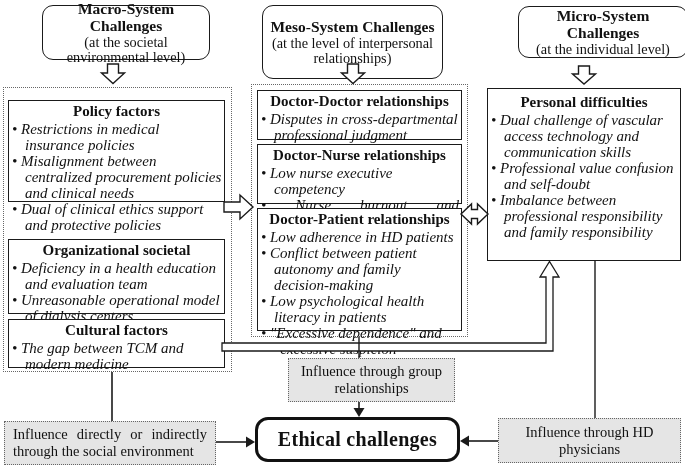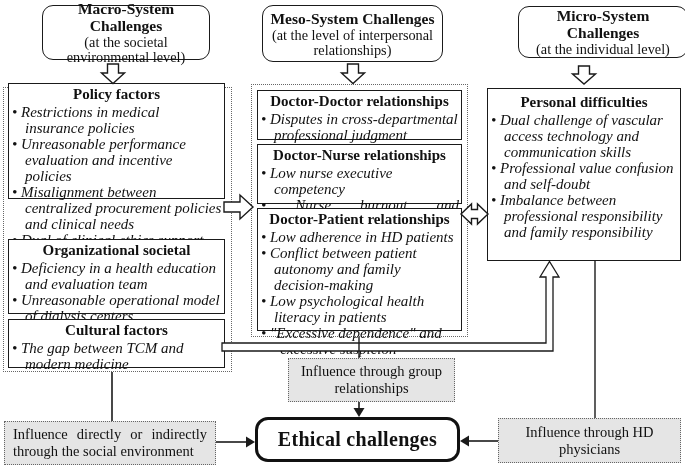--- a/index.html
+++ b/index.html
@@ -27,36 +27,35 @@
 </style>
 </head>
 <body>
 
 <div class="canvas">
 
   <div class="box rounded" style="left:42px;top:5px;width:168px;height:55px;">
     <div class="t">Macro-System Challenges</div>
     <div class="s">(at the societal environmental level)</div>
   </div>
-  <div class="box rounded" style="left:262px;top:5px;width:181px;height:57px;">
+  <div class="box rounded" style="left:262px;top:5px;width:181px;height:74px;">
     <div class="t">Meso-System Challenges</div>
     <div class="s">(at the level of interpersonal relationships)</div>
   </div>
   <div class="box rounded" style="left:518px;top:6px;width:170px;height:52px;">
     <div class="t">Micro-System Challenges</div>
     <div class="s">(at the individual level)</div>
   </div>
 
   <div class="box dotted" style="left:3px;top:87px;width:229px;height:285px;"></div>
 
-  <div class="box solid" style="left:8px;top:83px;width:217px;height:116px;">
+  <div class="box solid" style="left:8px;top:100px;width:217px;height:102px;">
     <div class="ftitle">Policy factors</div>
     <ul class="fl">
       <li>Restrictions in medical insurance policies</li>
-      <li>Unreasonable performance evaluation and incentive policies</li>
       <li>Misalignment between centralized procurement policies and clinical needs</li>
       <li>Dual of clinical ethics support and protective policies</li>
     </ul>
   </div>
 
   <div class="box solid" style="left:8px;top:239px;width:217px;height:75px;">
     <div class="ftitle">Organizational societal</div>
     <ul class="fl">
       <li>Deficiency in a health education and evaluation team</li>
       <li>Unreasonable operational model of dialysis centers</li>

